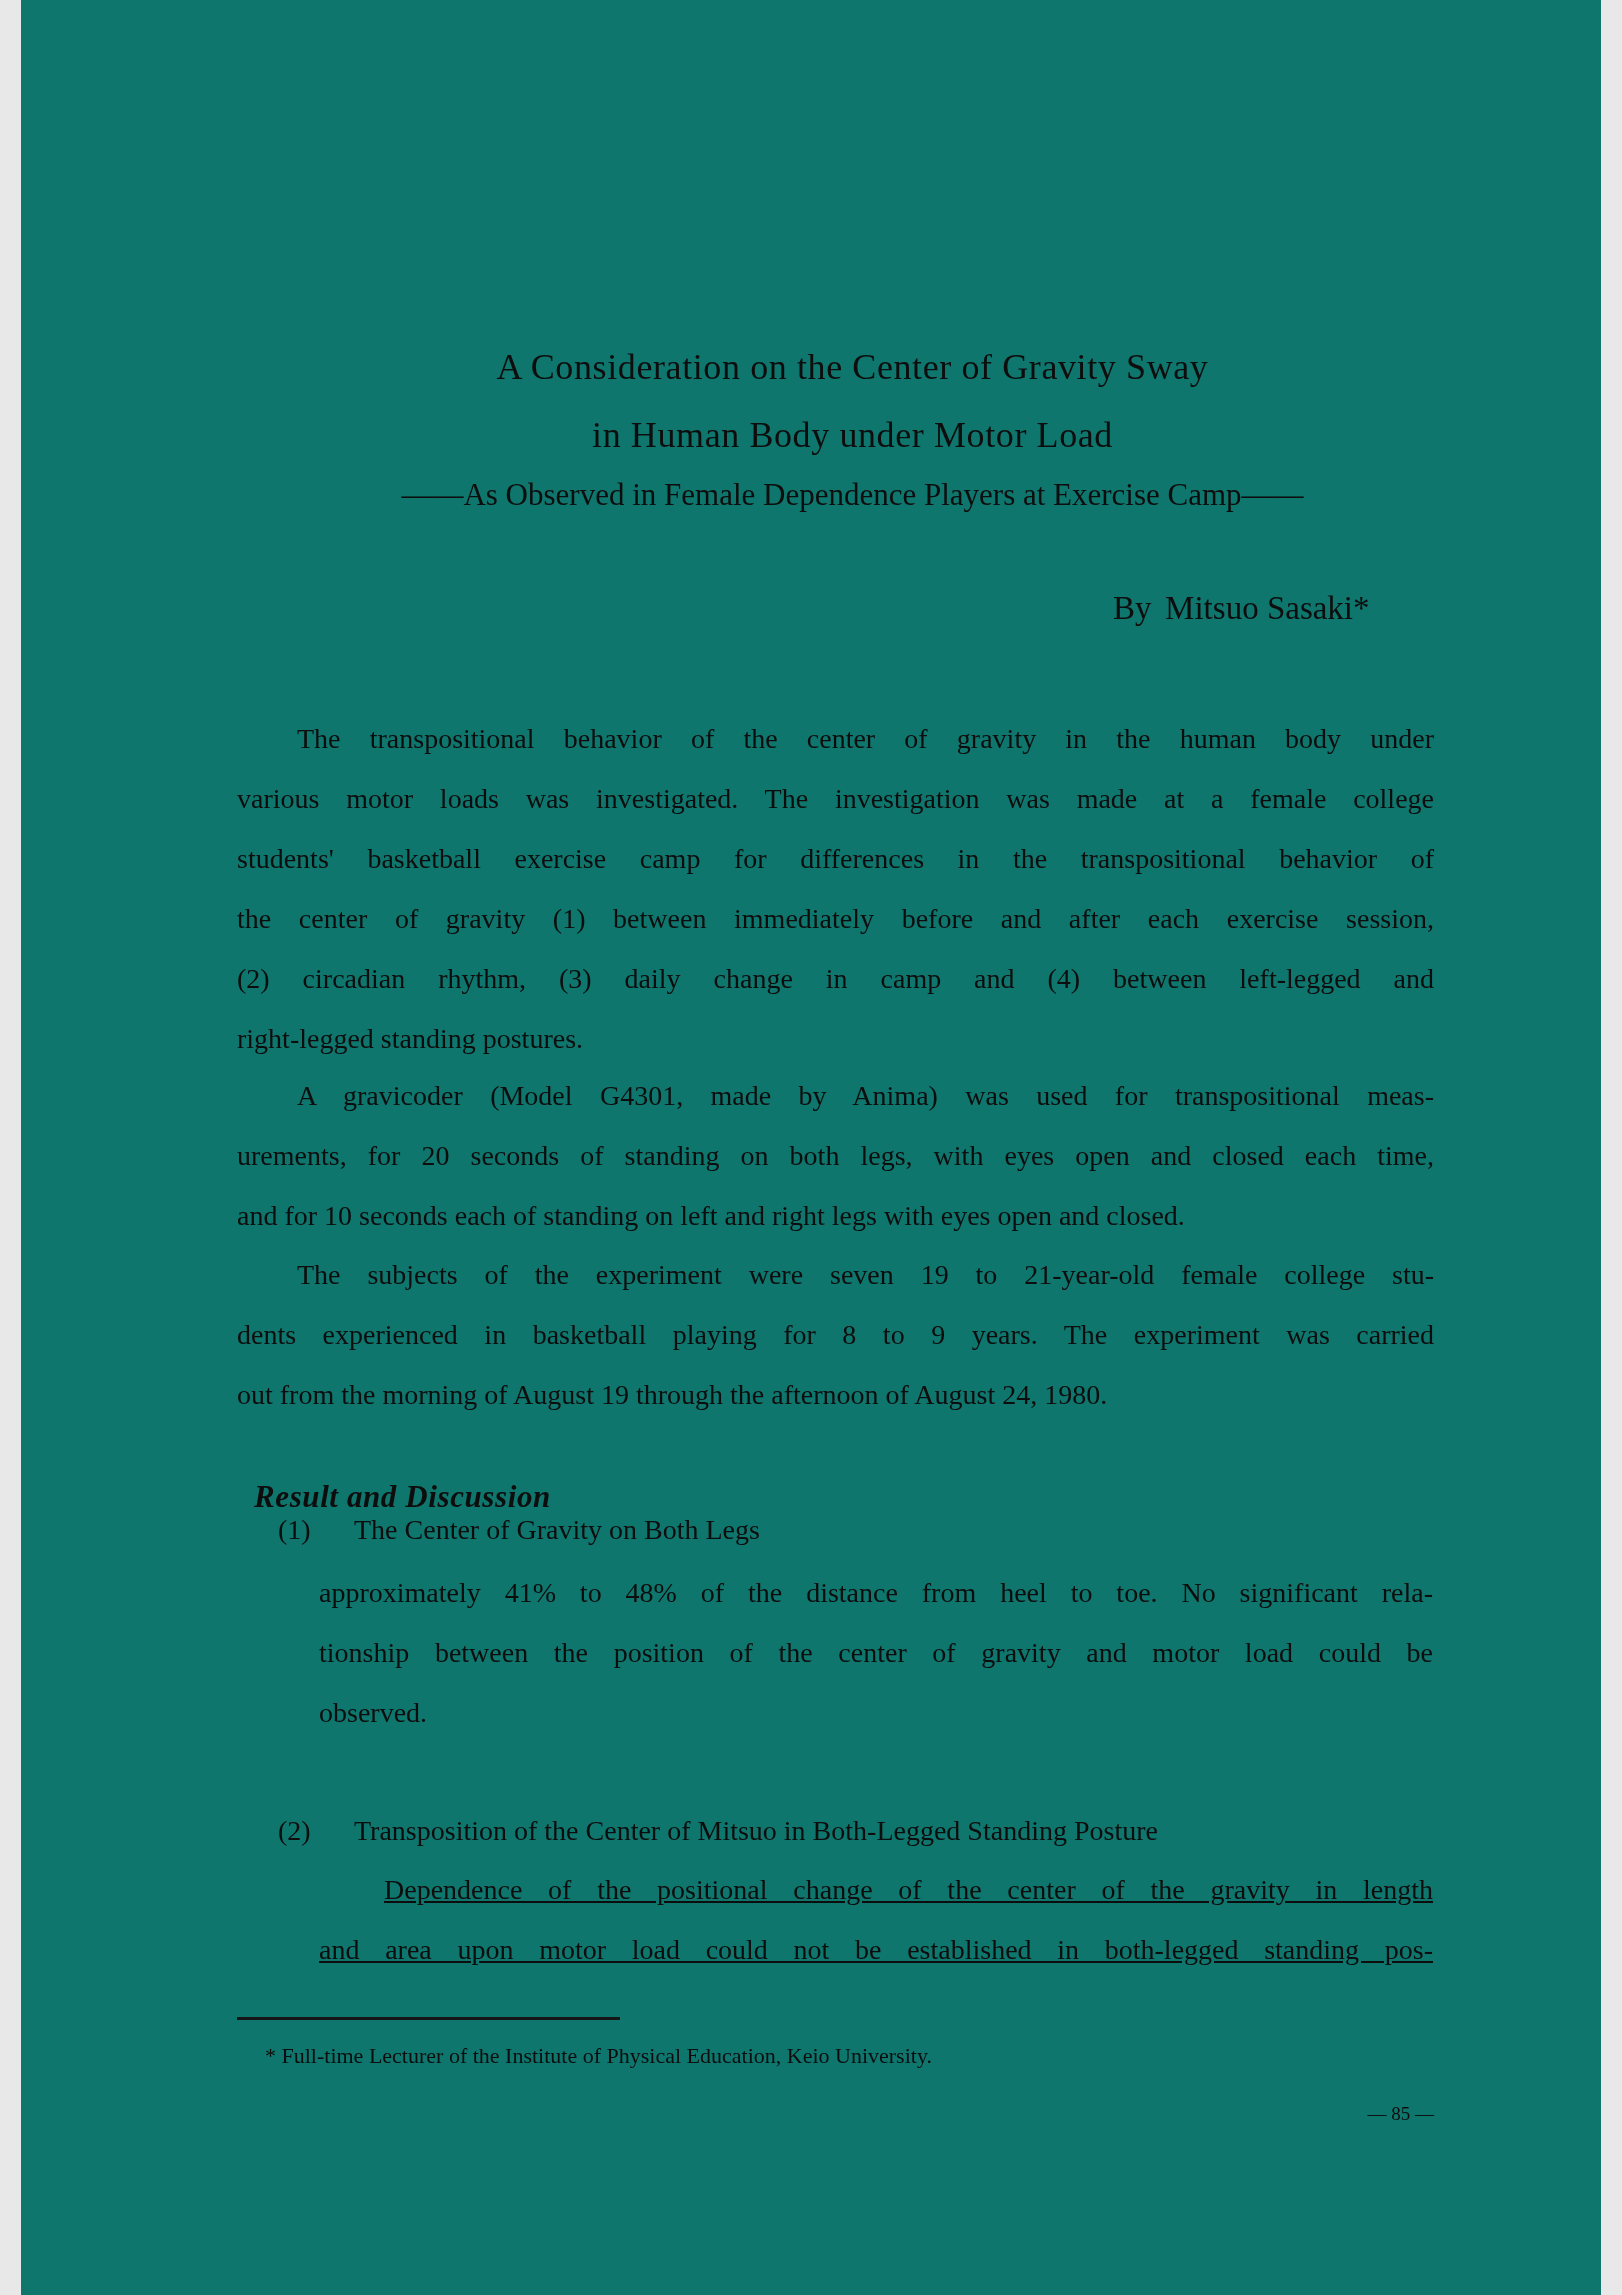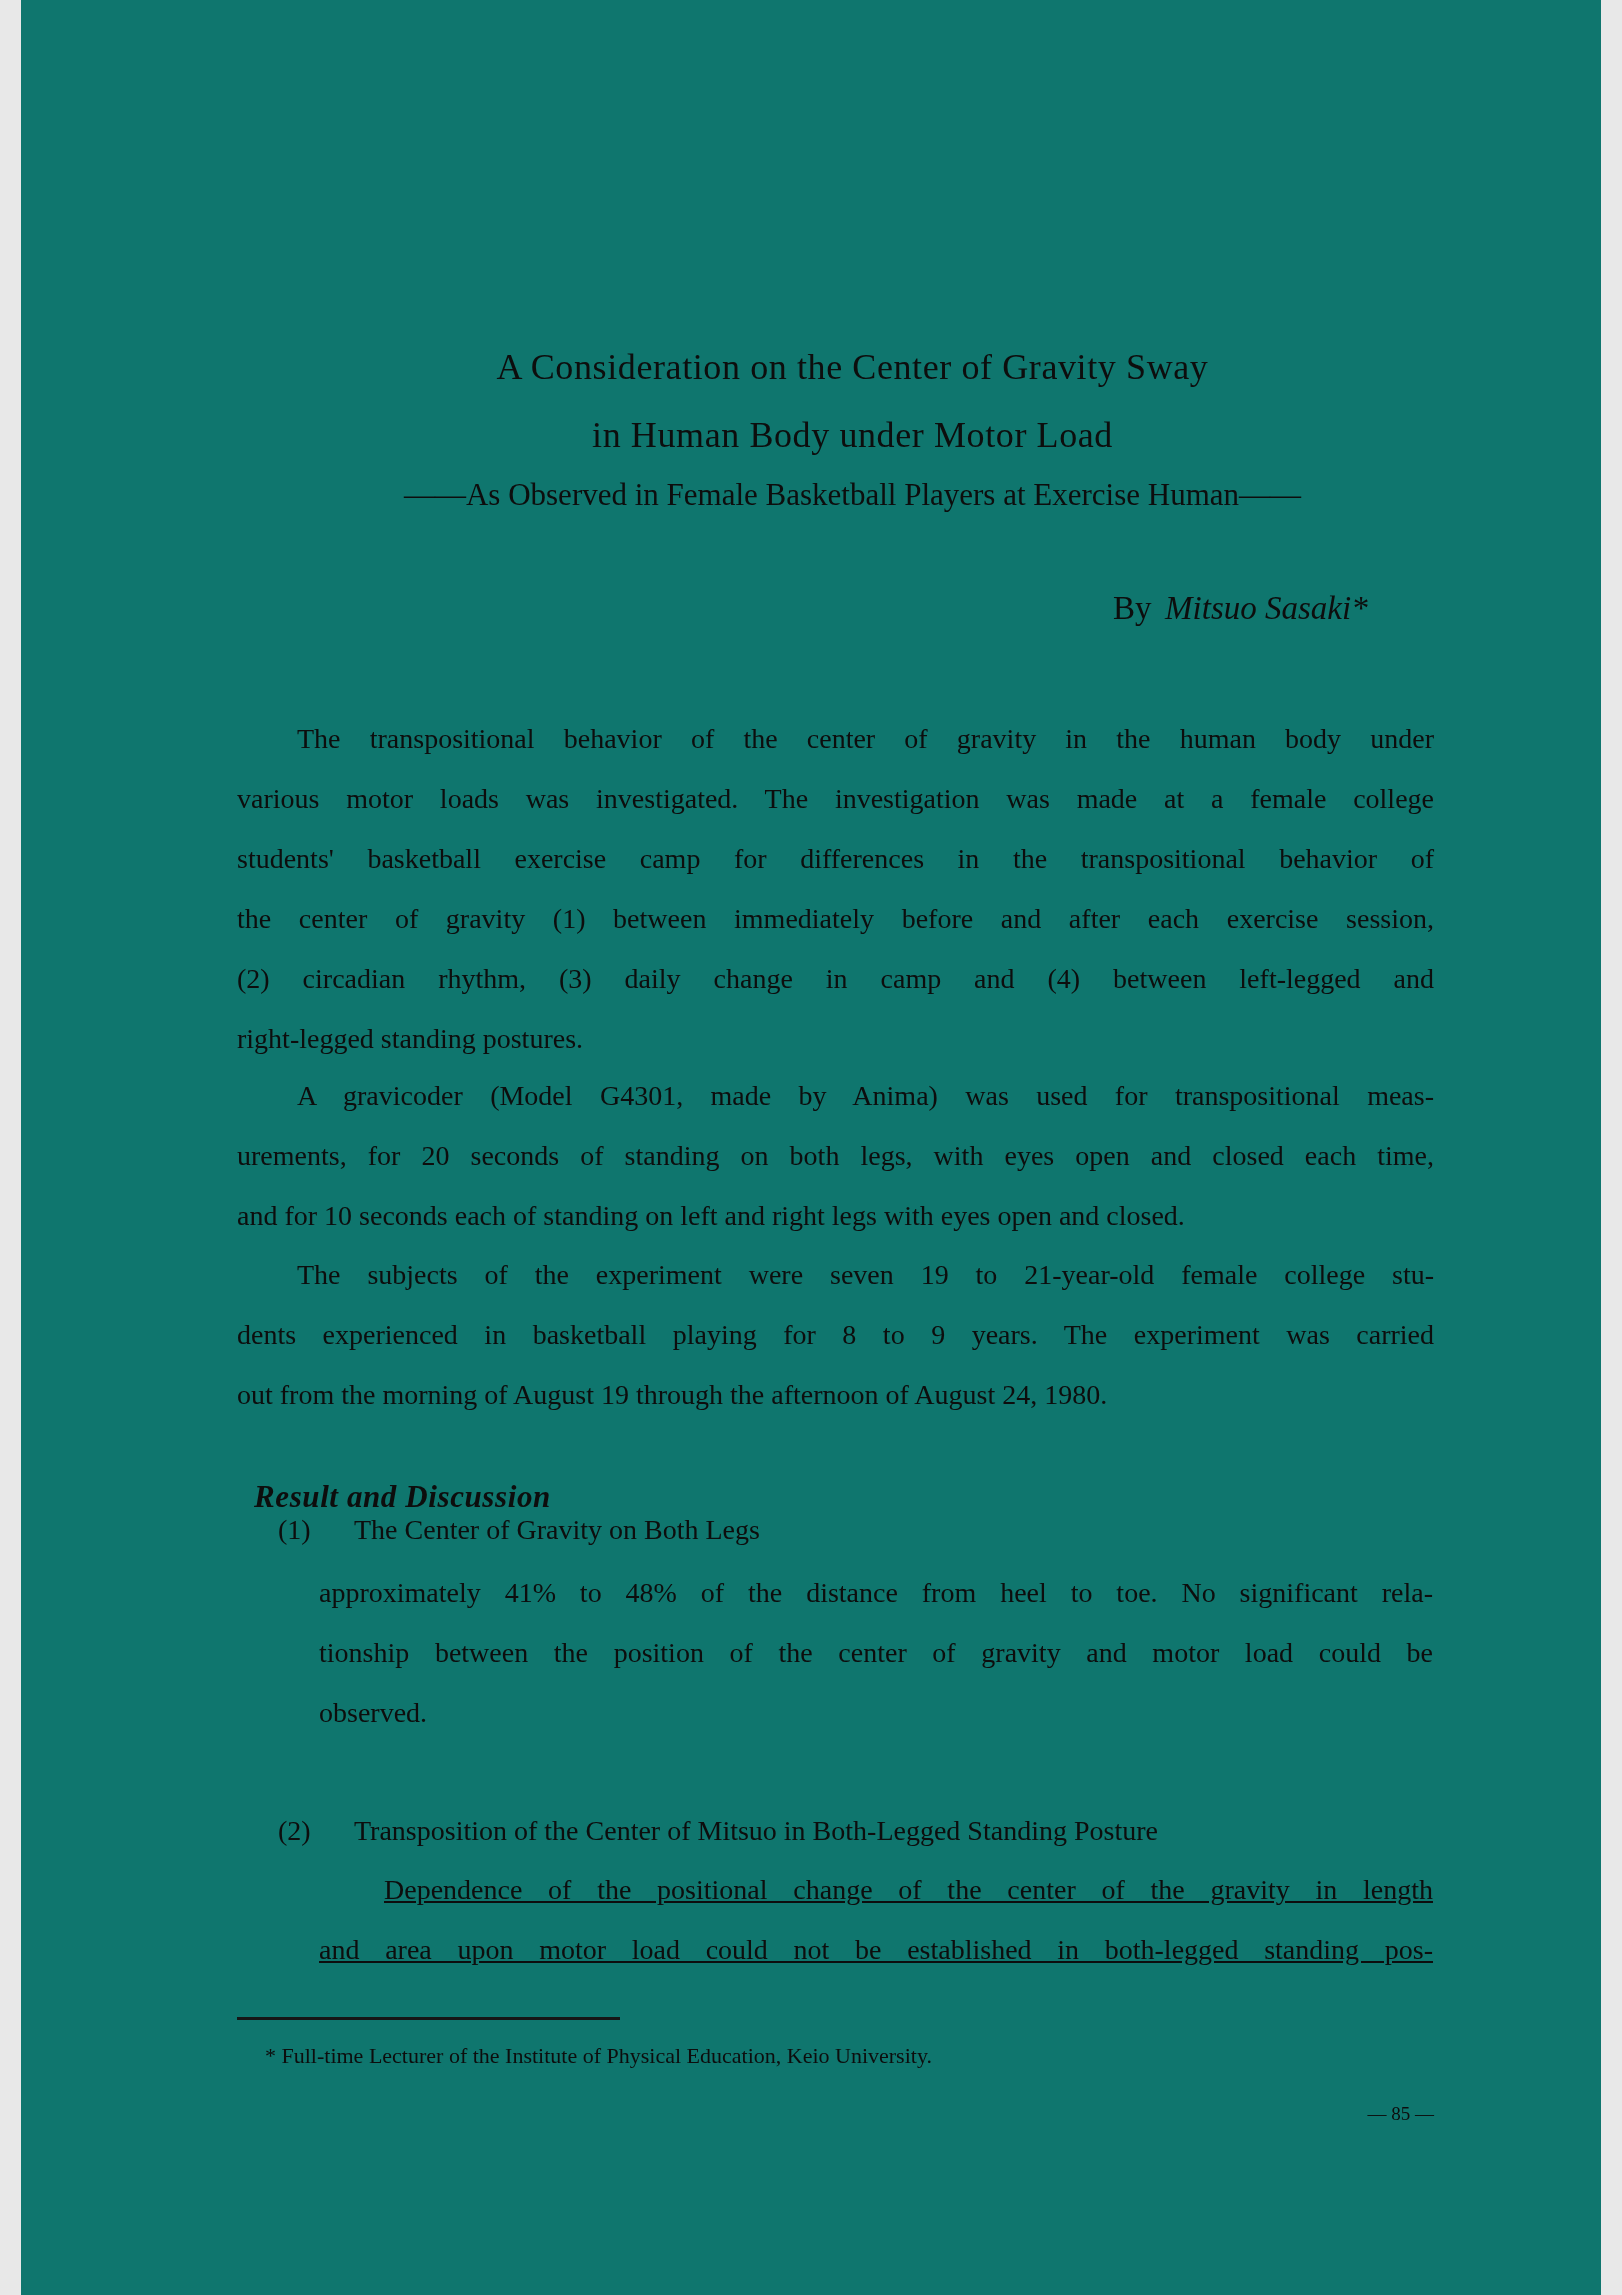--- a/index.html
+++ b/index.html
@@ -42,21 +42,20 @@
   }
   
   .byline {
     position: absolute;
     left: 1092px;
     top: 590px;
     font-size: 33px;
     white-space: nowrap;
   }
   .byline .author {
-    font-style: italic;
     margin-left: 13.6px;
   }
   
   .para {
     position: absolute;
     left: 216px;
     width: 1197px;
     font-size: 28px;
   }
   .bline {
@@ -136,21 +135,21 @@
 </head>
 <body>
 
 <div class="page">
 
   <header class="title-block">
     <h1>
       <div class="title-line">A Consideration on the Center of Gravity Sway</div>
       <div class="title-line">in Human Body under Motor Load</div>
     </h1>
-    <div class="subtitle">——As Observed in Female Basketball Players at Exercise Human——</div>
+    <div class="subtitle">——As Observed in Female Dependence Players at Exercise Camp——</div>
   </header>
 
   <div class="byline">
     <span>By</span><span class="author">Mitsuo Sasaki*</span>
   </div>
 
   <section class="para para1">
     <div class="bline indent">The transpositional behavior of the center of gravity in the human body under</div>
     <div class="bline">various motor loads was investigated. The investigation was made at a female college</div>
     <div class="bline">students' basketball exercise camp for differences in the transpositional behavior of</div>

